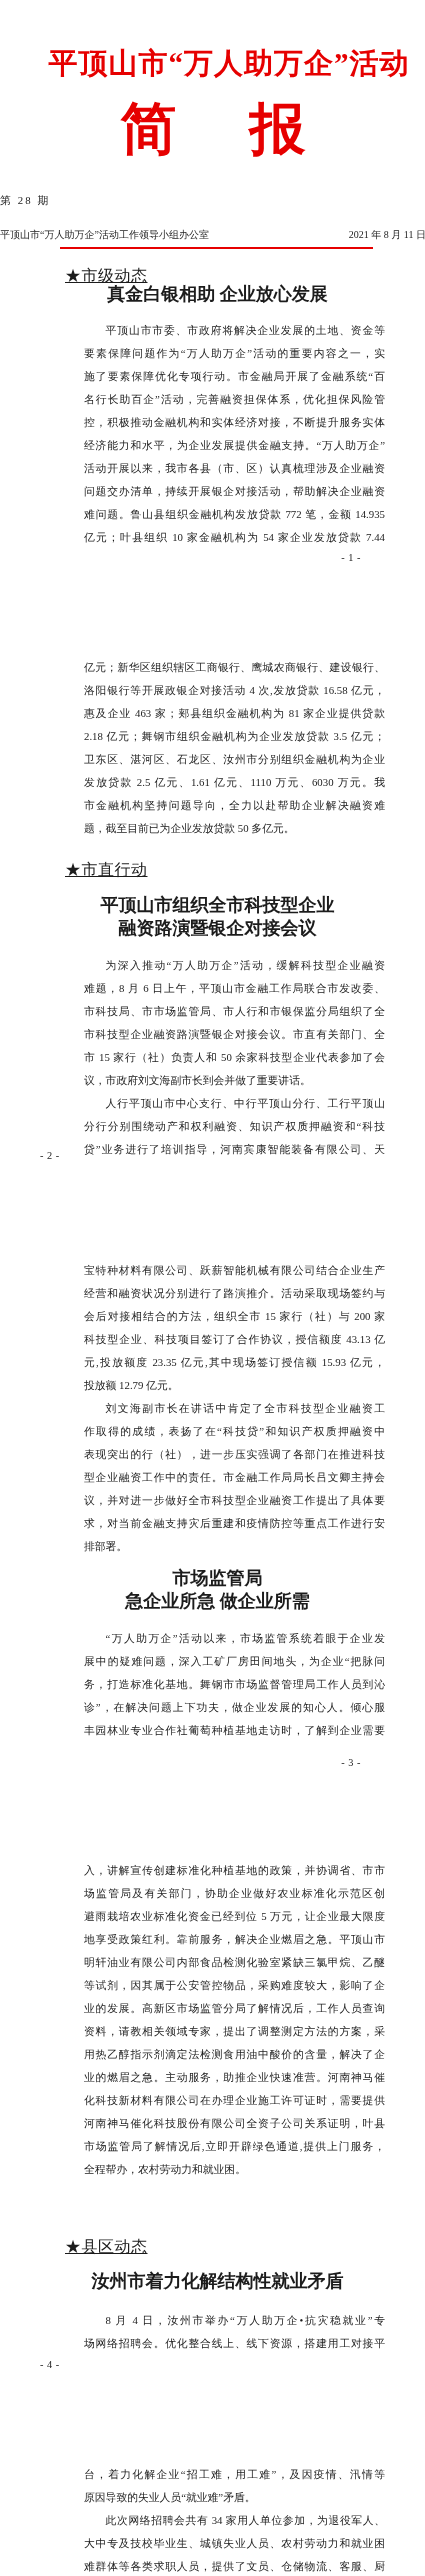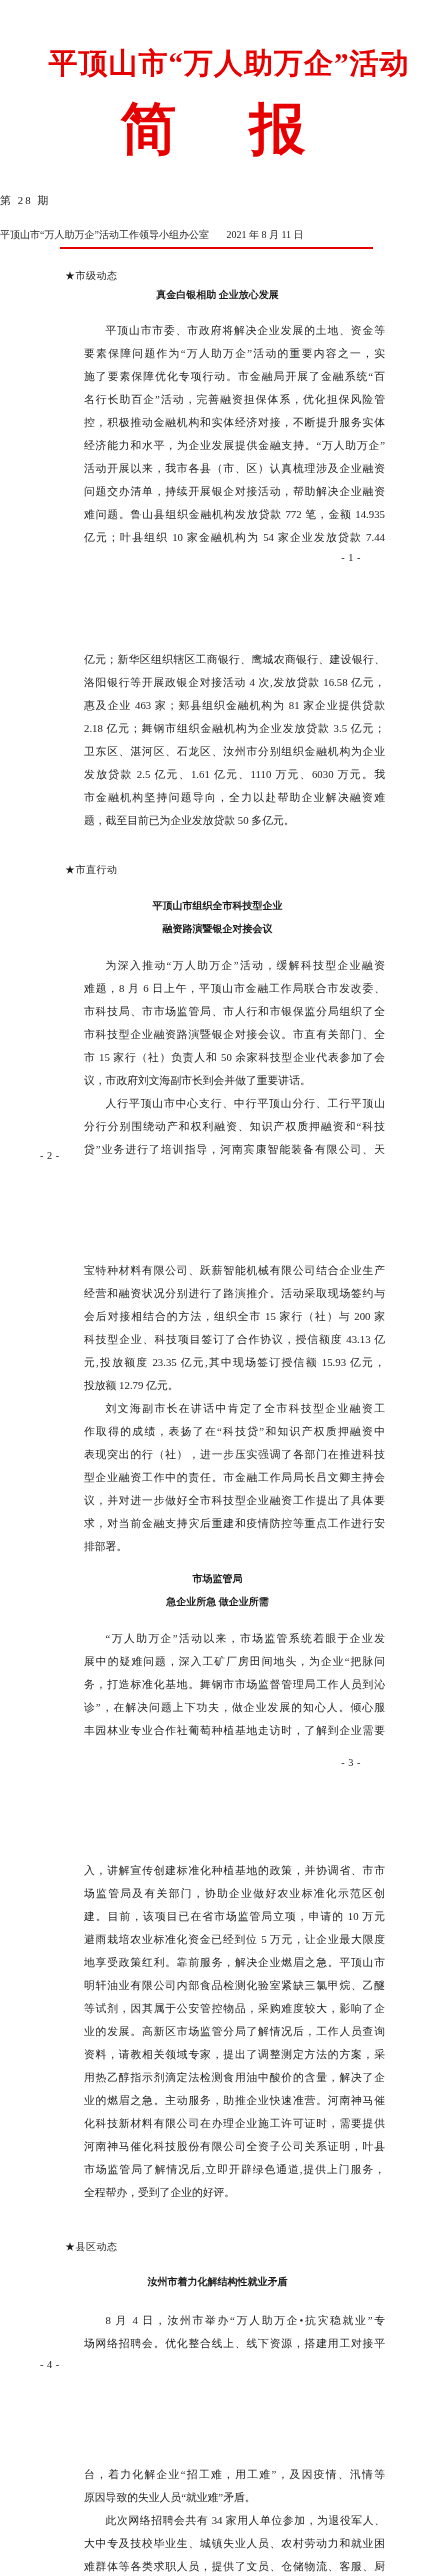--- a/index.html
+++ b/index.html
@@ -10,33 +10,33 @@
   }
   .page { position:absolute; left:0; width:426px; height:602px; background:#ffffff; overflow:hidden; }
   .abs { position:absolute; }
 
   
   .m-title1 { left:0; width:426px; text-align:center; color:#e60000;
               font-size:29px; font-weight:bold; letter-spacing:1px; line-height:37px;margin-left:16px; }
   .m-title2 { left:0; width:426px; display:flex; justify-content:center; gap:73px;
               color:#e60000; font-size:56px; font-weight:bold; line-height:61px; }
   .m-issue  { left:0; width:426px; font-size:10.8px; line-height:14.4px; letter-spacing:2.1px; }
-  .m-office { left:0; width:426px; display:flex; justify-content:flex-start; gap:17.5px;
+  .m-office { left:0; width:426px; display:flex; justify-content:space-between; gap:17.5px;
               font-size:10px; line-height:13.4px; }
   .m-rule   { left:60px; width:313px; height:2.1px; background:#e60000; }
 
   
   .col { left:67px; width:301px;margin-left:17px; }
   .ln  { font-size:10.8px; line-height:23px; text-align:justify; text-align-last:justify;
          white-space:nowrap; }
   .ln.end { text-align-last:left; white-space:normal; }
   .ln.ind { text-indent:2em; }
-  .sec-mark { left:65px; font-size:10px; line-height:15.5px; letter-spacing:0.5px; }
+  .sec-mark { left:65px; font-size:16px; line-height:15.5px; letter-spacing:0.5px;text-decoration:underline; }
   .art-title { left:67px; width:301px; text-align:center; font-weight:bold;
-               font-size:10px; line-height:23px; }
+               font-size:18px; line-height:23px; }
   .pgnum { font-size:10.3px; line-height:13.4px; letter-spacing:0.5px; }
   .pgnum.right { right:65px; }
   .pgnum.left  { left:40px; }
 </style>
 </head>
 <body>
 
 <div class="doc">
 
   <section class="page" style="top:0px">
@@ -62,21 +62,21 @@
       <div class="ln">经济能力和水平，为企业发展提供金融支持。“万人助万企”</div>
       <div class="ln">活动开展以来，我市各县（市、区）认真梳理涉及企业融资</div>
       <div class="ln">问题交办清单，持续开展银企对接活动，帮助解决企业融资</div>
       <div class="ln">难问题。鲁山县组织金融机构发放贷款 772 笔，金额 14.935</div>
       <div class="ln">亿元；叶县组织 10 家金融机构为 54 家企业发放贷款 7.44</div>
     </div>
     <div class="abs pgnum right" style="top:551px">- 1 -</div>
   </section>
 
   <section class="page" style="top:602px">
-    <div class="abs col" style="top:46px">
+    <div class="abs col" style="top:54px">
       <div class="ln">亿元；新华区组织辖区工商银行、鹰城农商银行、建设银行、</div>
       <div class="ln">洛阳银行等开展政银企对接活动 4 次,发放贷款 16.58 亿元，</div>
       <div class="ln">惠及企业 463 家；郏县组织金融机构为 81 家企业提供贷款</div>
       <div class="ln">2.18 亿元；舞钢市组织金融机构为企业发放贷款 3.5 亿元；</div>
       <div class="ln">卫东区、湛河区、石龙区、汝州市分别组织金融机构为企业</div>
       <div class="ln">发放贷款 2.5 亿元、1.61 亿元、1110 万元、6030 万元。我</div>
       <div class="ln">市金融机构坚持问题导向，全力以赴帮助企业解决融资难</div>
       <div class="ln end">题，截至目前已为企业发放贷款 50 多亿元。</div>
     </div>
     <div class="abs sec-mark" style="top:260px">★市直行动</div>
@@ -125,33 +125,32 @@
       <div class="ln">诊”，在解决问题上下功夫，做企业发展的知心人。倾心服</div>
       <div class="ln">丰园林业专业合作社葡萄种植基地走访时，了解到企业需要</div>
     </div>
     <div class="abs pgnum right" style="top:551px">- 3 -</div>
   </section>
 
   <section class="page" style="top:1807px">
     <div class="abs col" style="top:52px">
       <div class="ln">入，讲解宣传创建标准化种植基地的政策，并协调省、市市</div>
       <div class="ln">场监管局及有关部门，协助企业做好农业标准化示范区创</div>
-      <div class="ln">建。目前，该项目已在省市场监管局立项，申请的 10 万元</div>
       <div class="ln">避雨栽培农业标准化资金已经到位 5 万元，让企业最大限度</div>
       <div class="ln">地享受政策红利。靠前服务，解决企业燃眉之急。平顶山市</div>
       <div class="ln">明轩油业有限公司内部食品检测化验室紧缺三氯甲烷、乙醚</div>
       <div class="ln">等试剂，因其属于公安管控物品，采购难度较大，影响了企</div>
       <div class="ln">业的发展。高新区市场监管分局了解情况后，工作人员查询</div>
       <div class="ln">资料，请教相关领域专家，提出了调整测定方法的方案，采</div>
       <div class="ln">用热乙醇指示剂滴定法检测食用油中酸价的含量，解决了企</div>
       <div class="ln">业的燃眉之急。主动服务，助推企业快速准营。河南神马催</div>
       <div class="ln">化科技新材料有限公司在办理企业施工许可证时，需要提供</div>
       <div class="ln">河南神马催化科技股份有限公司全资子公司关系证明，叶县</div>
       <div class="ln">市场监管局了解情况后,立即开辟绿色通道,提供上门服务，</div>
-      <div class="ln end">全程帮办，受到了企业的好评。</div>
+      <div class="ln end">全程帮办，农村劳动力和就业困。</div>
     </div>
     <div class="abs sec-mark" style="top:432px">★县区动态</div>
     <div class="abs art-title" style="top:463px">汝州市着力化解结构性就业矛盾</div>
     <div class="abs col" style="top:502px">
       <div class="ln ind">8 月 4 日，汝州市举办“万人助万企•抗灾稳就业”专</div>
       <div class="ln">场网络招聘会。优化整合线上、线下资源，搭建用工对接平</div>
     </div>
     <div class="abs pgnum left" style="top:551px">- 4 -</div>
   </section>
 

